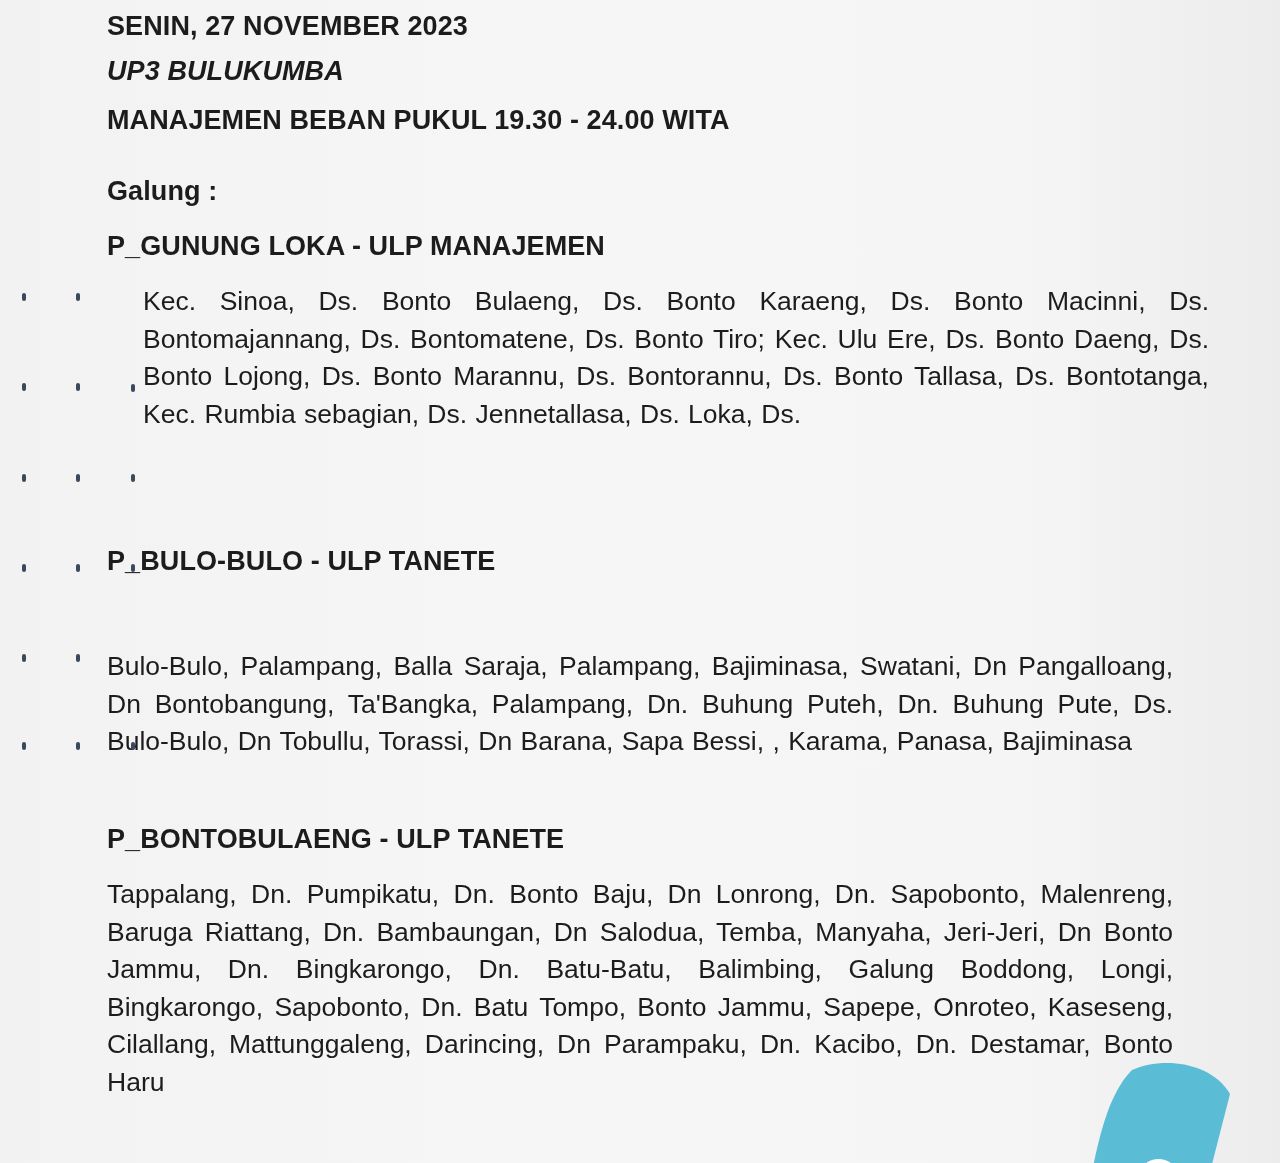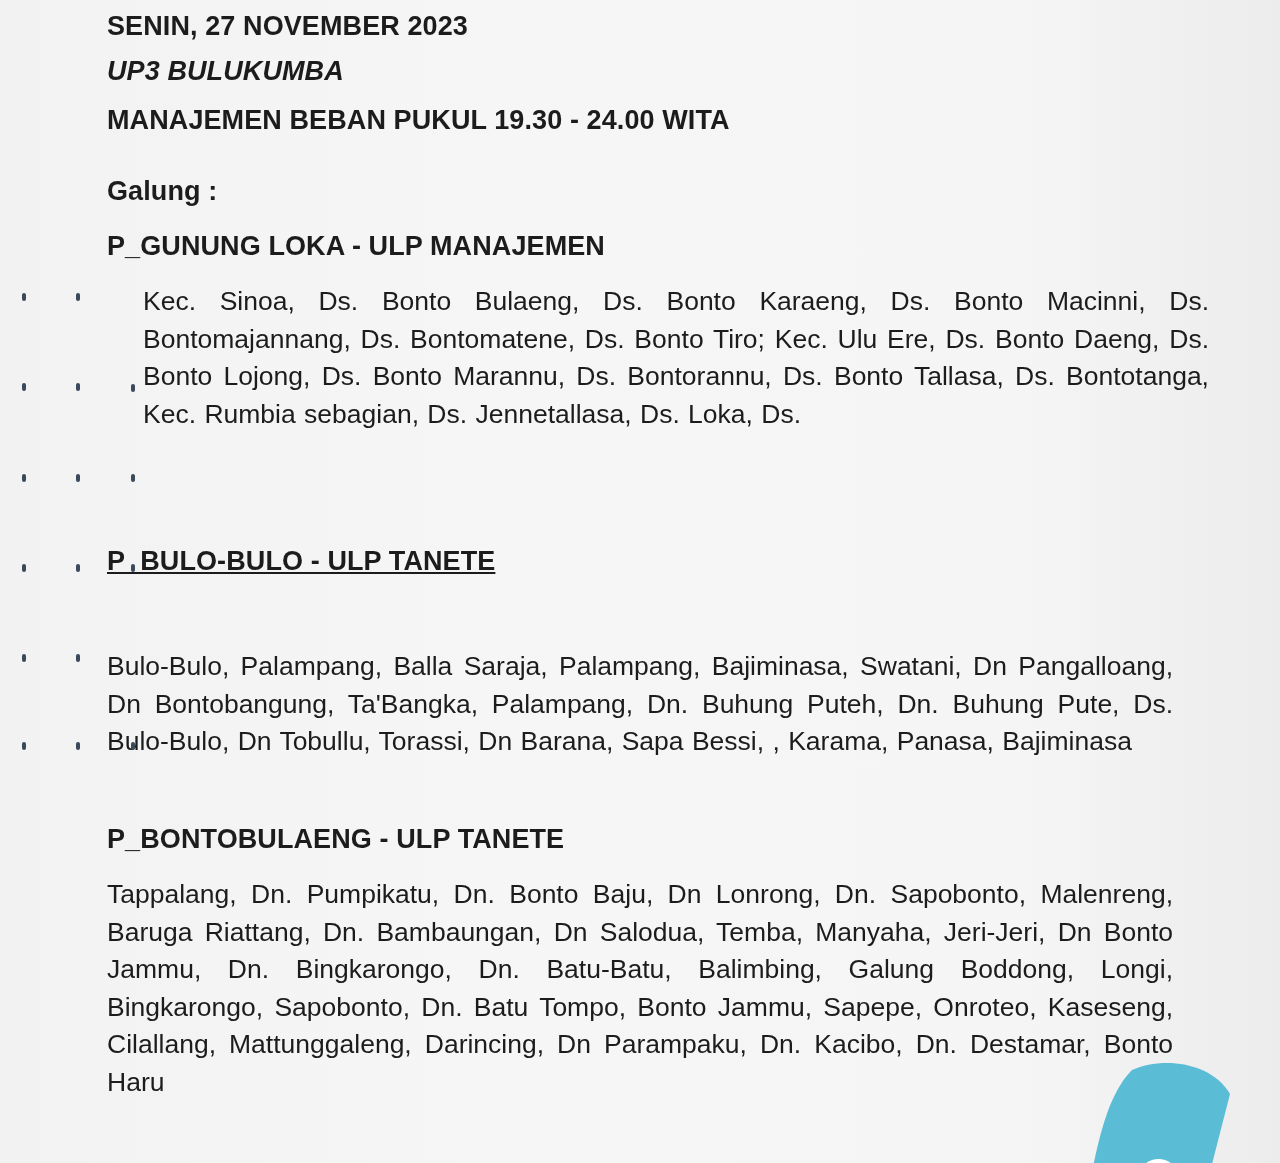--- a/index.html
+++ b/index.html
@@ -64,21 +64,21 @@
   <div class="hdr" style="top:55px;font-style:italic;">UP3 BULUKUMBA</div>
   <div class="hdr" style="top:104px;">MANAJEMEN BEBAN PUKUL 19.30 - 24.00 WITA</div>
   <div class="hdr" style="top:175px;">Galung :</div>
 
   <div>
     <div class="hdr" style="top:230px;">P_GUNUNG LOKA - ULP MANAJEMEN</div>
     <div class="body-text" style="top:283px;margin-left:36px;">Kec. Sinoa, Ds. Bonto Bulaeng, Ds. Bonto Karaeng, Ds. Bonto Macinni, Ds. Bontomajannang, Ds. Bontomatene, Ds. Bonto Tiro; Kec. Ulu Ere, Ds. Bonto Daeng, Ds. Bonto Lojong, Ds. Bonto Marannu, Ds. Bontorannu, Ds. Bonto Tallasa, Ds. Bontotanga, Kec. Rumbia sebagian, Ds. Jennetallasa, Ds. Loka, Ds.</div>
   </div>
 
   <div>
-    <div class="hdr" style="top:545px;text-decoration:underline;">P_BULO-BULO  - ULP TANETE</div>
+    <div class="hdr" style="top:545px;">P_BULO-BULO  - ULP TANETE</div>
     <div class="body-text" style="top:604px;margin-top:44px;">Bulo-Bulo, Palampang, Balla Saraja, Palampang, Bajiminasa, Swatani, Dn Pangalloang, Dn Bontobangung, Ta'Bangka, Palampang, Dn. Buhung Puteh, Dn. Buhung Pute, Ds. Bulo-Bulo, Dn Tobullu, Torassi, Dn Barana, Sapa Bessi, , Karama, Panasa, Bajiminasa</div>
   </div>
 
   <div>
     <div class="hdr" style="top:823px;">P_BONTOBULAENG  - ULP TANETE</div>
     <div class="body-text" style="top:876px;">Tappalang, Dn. Pumpikatu, Dn. Bonto Baju, Dn Lonrong, Dn. Sapobonto, Malenreng, Baruga Riattang, Dn. Bambaungan, Dn Salodua, Temba, Manyaha, Jeri-Jeri, Dn Bonto Jammu, Dn. Bingkarongo, Dn. Batu-Batu, Balimbing, Galung Boddong, Longi, Bingkarongo, Sapobonto, Dn. Batu Tompo, Bonto Jammu, Sapepe, Onroteo, Kaseseng, Cilallang, Mattunggaleng, Darincing, Dn Parampaku, Dn. Kacibo, Dn. Destamar, Bonto Haru</div>
   </div>
 </div>
 
 <div>

